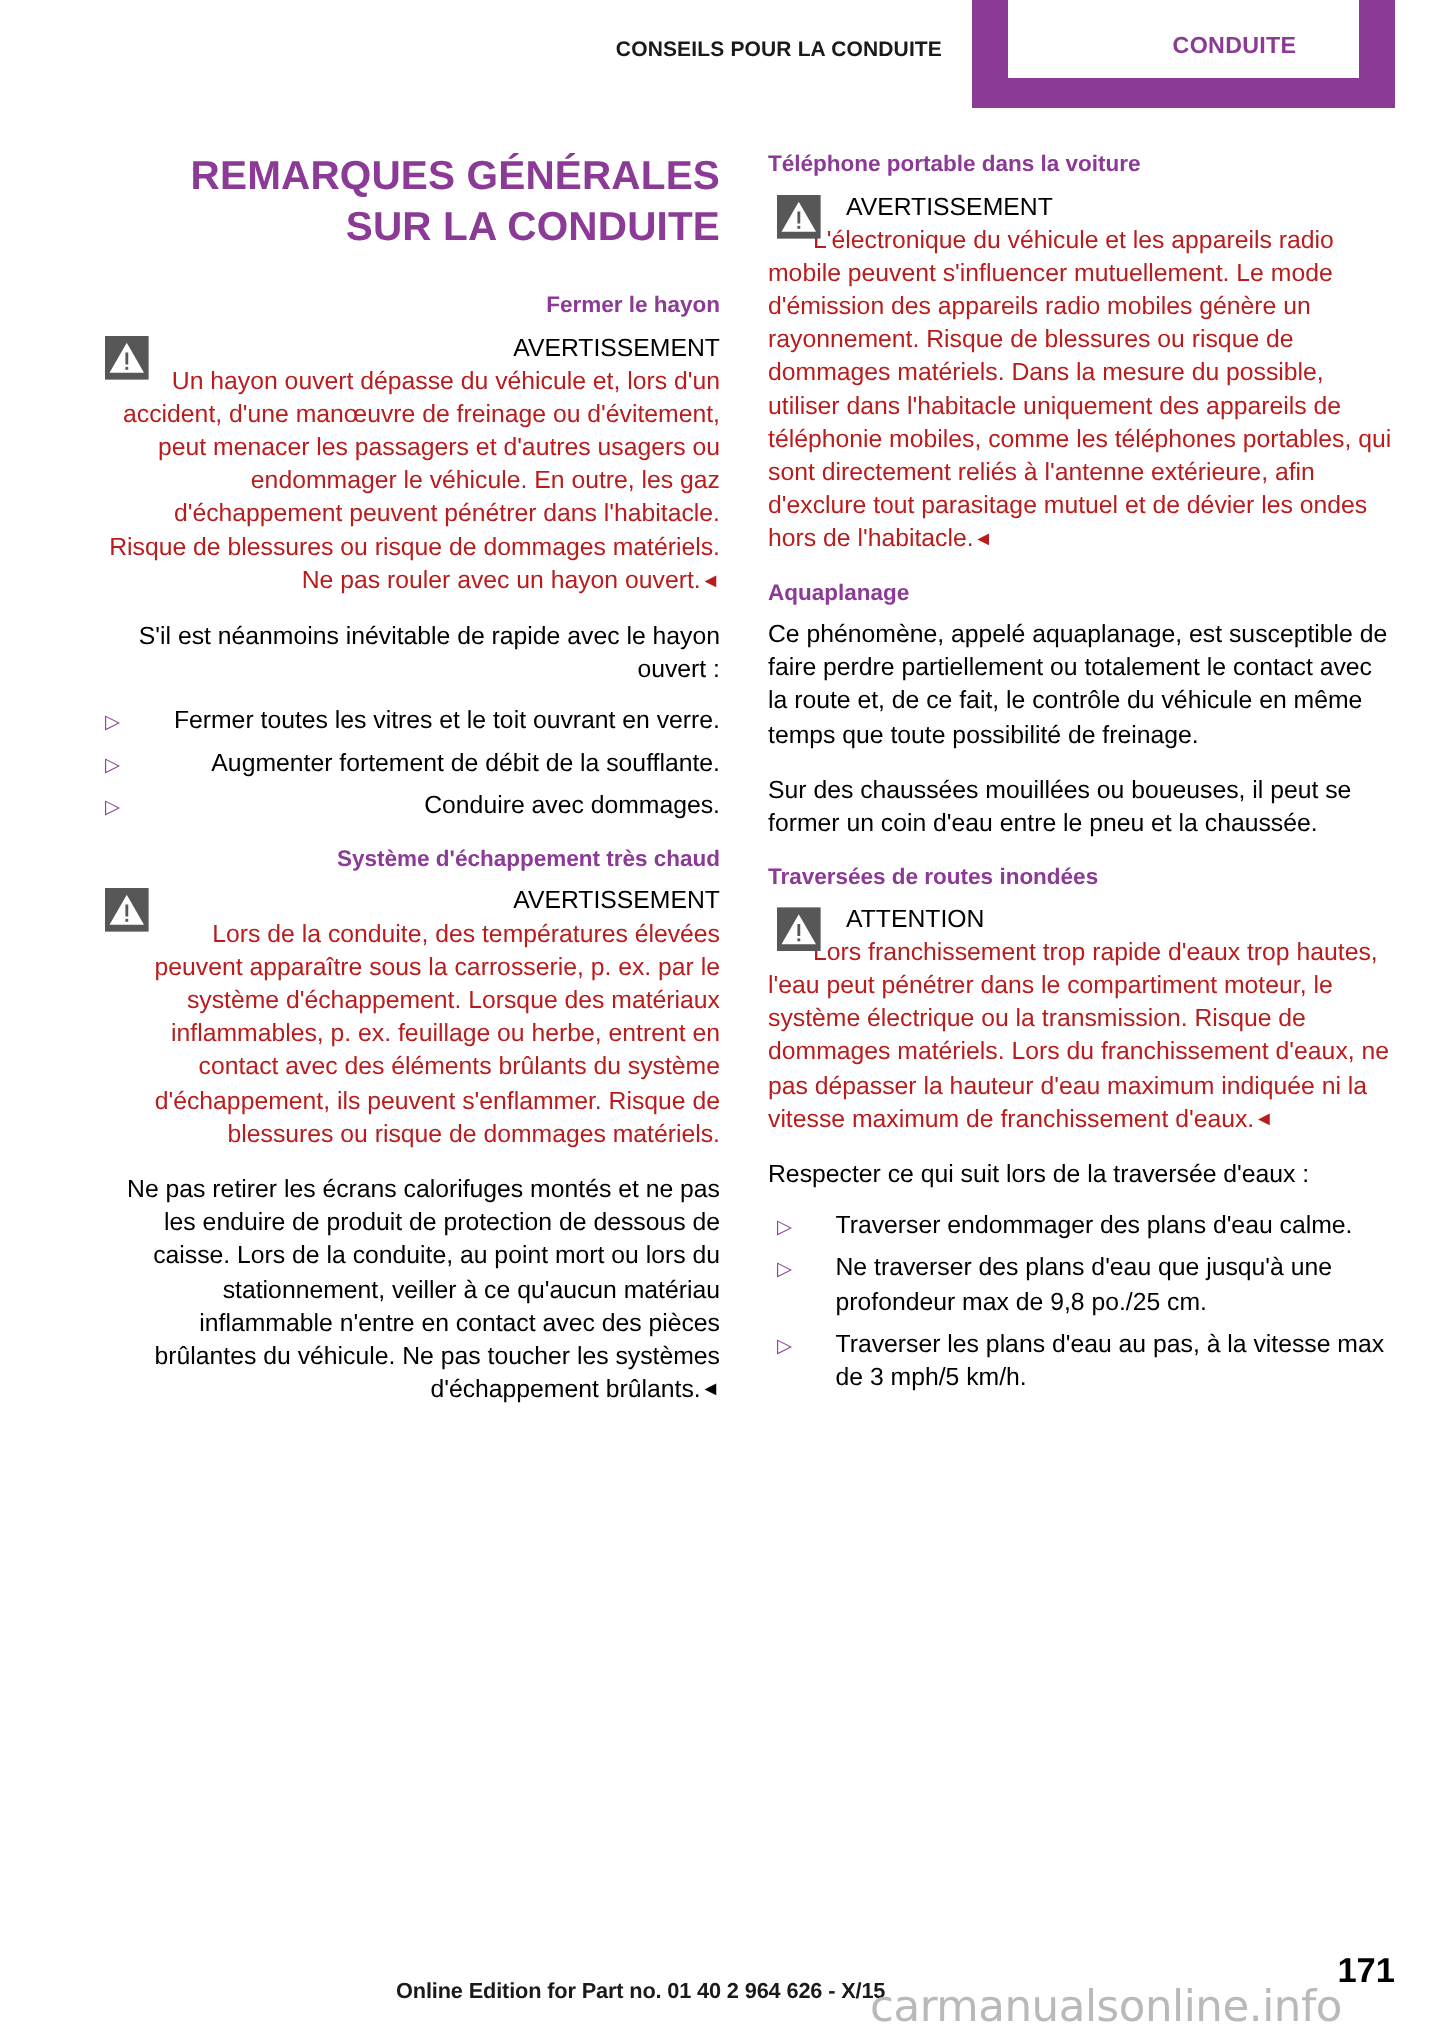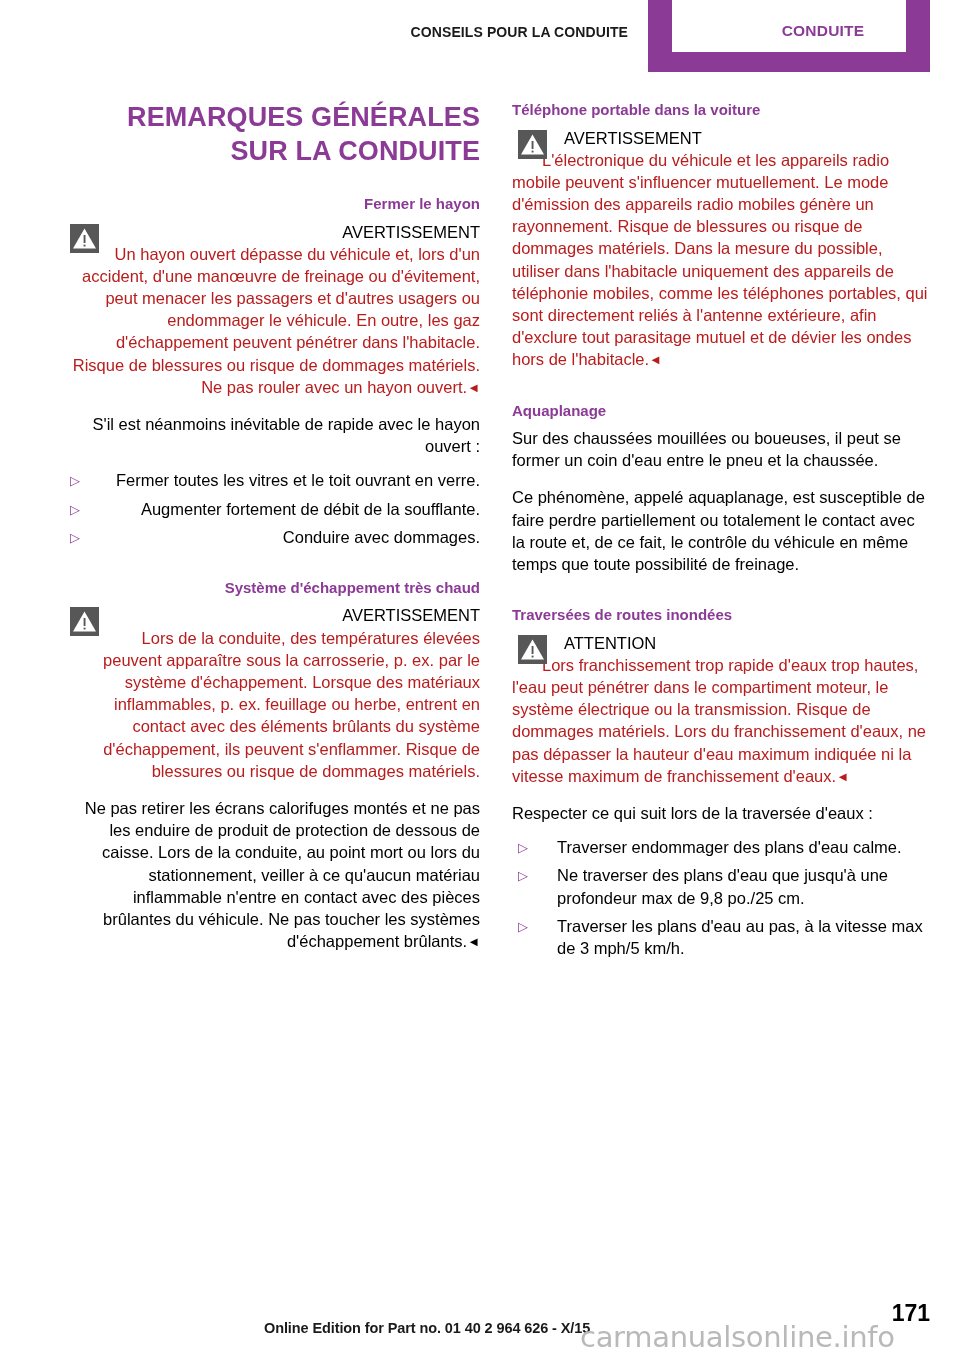--- a/index.html
+++ b/index.html
@@ -87,21 +87,21 @@
     line-height: 1.26;
     letter-spacing: 0.1px;
   }
   h2.section-title {
     margin: 0 0 7px 0;
     color: #8b3a96;
     font-size: 15px;
     font-weight: bold;
     line-height: 1.3;
   }
-  h2.section-title.spaced { margin-top: 30px; }
+  h2.section-title.spaced { }
 
   p.body {
     margin: 0 0 15px 0;
     font-size: 16.5px;
     line-height: 1.345;
     color: #000;
   }
   p.body.tight { margin-bottom: 12px; }
 
   
@@ -268,22 +268,22 @@
           <polygon points="14.5,4.5 26,24.5 3,24.5" fill="#ffffff"></polygon>
           <rect x="13.6" y="11" width="1.9" height="8" fill="#575757"></rect>
           <rect x="13.6" y="20.6" width="1.9" height="1.9" fill="#575757"></rect>
         </svg>
       </span>
       <p class="notice-label">AVERTISSEMENT</p>
       <p class="notice-text"><span>L'électronique du véhicule et les appareils radio mobile peuvent s'influencer mutuellement. Le mode d'émission des appareils radio mobiles génère un rayonnement. Risque de blessures ou risque de dommages matériels. Dans la mesure du possible, utiliser dans l'habitacle uniquement des appareils de téléphonie mobiles, comme les téléphones portables, qui sont directement reliés à l'antenne extérieure, afin d'exclure tout parasitage mutuel et de dévier les ondes hors de l'habitacle.</span><span class="endmark">◄</span></p>
     </div>
 
     <h2 class="section-title spaced">Aquaplanage</h2>
+    <p class="body">Ce phénomène, appelé aquaplanage, est susceptible de faire perdre partiellement ou totalement le contact avec la route et, de ce fait, le contrôle du véhicule en même temps que toute possibilité de freinage.</p>
     <p class="body">Sur des chaussées mouillées ou boueuses, il peut se former un coin d'eau entre le pneu et la chaussée.</p>
-    <p class="body">Ce phénomène, appelé aquaplanage, est susceptible de faire perdre partiellement ou totalement le contact avec la route et, de ce fait, le contrôle du véhicule en même temps que toute possibilité de freinage.</p>
 
     <h2 class="section-title spaced">Traversées de routes inondées</h2>
 
     <div class="notice">
       <span class="notice-icon">
         <svg width="29" height="29" viewBox="0 0 29 29">
           <rect x="0" y="0" width="29" height="29" fill="#575757"></rect>
           <polygon points="14.5,4.5 26,24.5 3,24.5" fill="#ffffff"></polygon>
           <rect x="13.6" y="11" width="1.9" height="8" fill="#575757"></rect>
           <rect x="13.6" y="20.6" width="1.9" height="1.9" fill="#575757"></rect>

